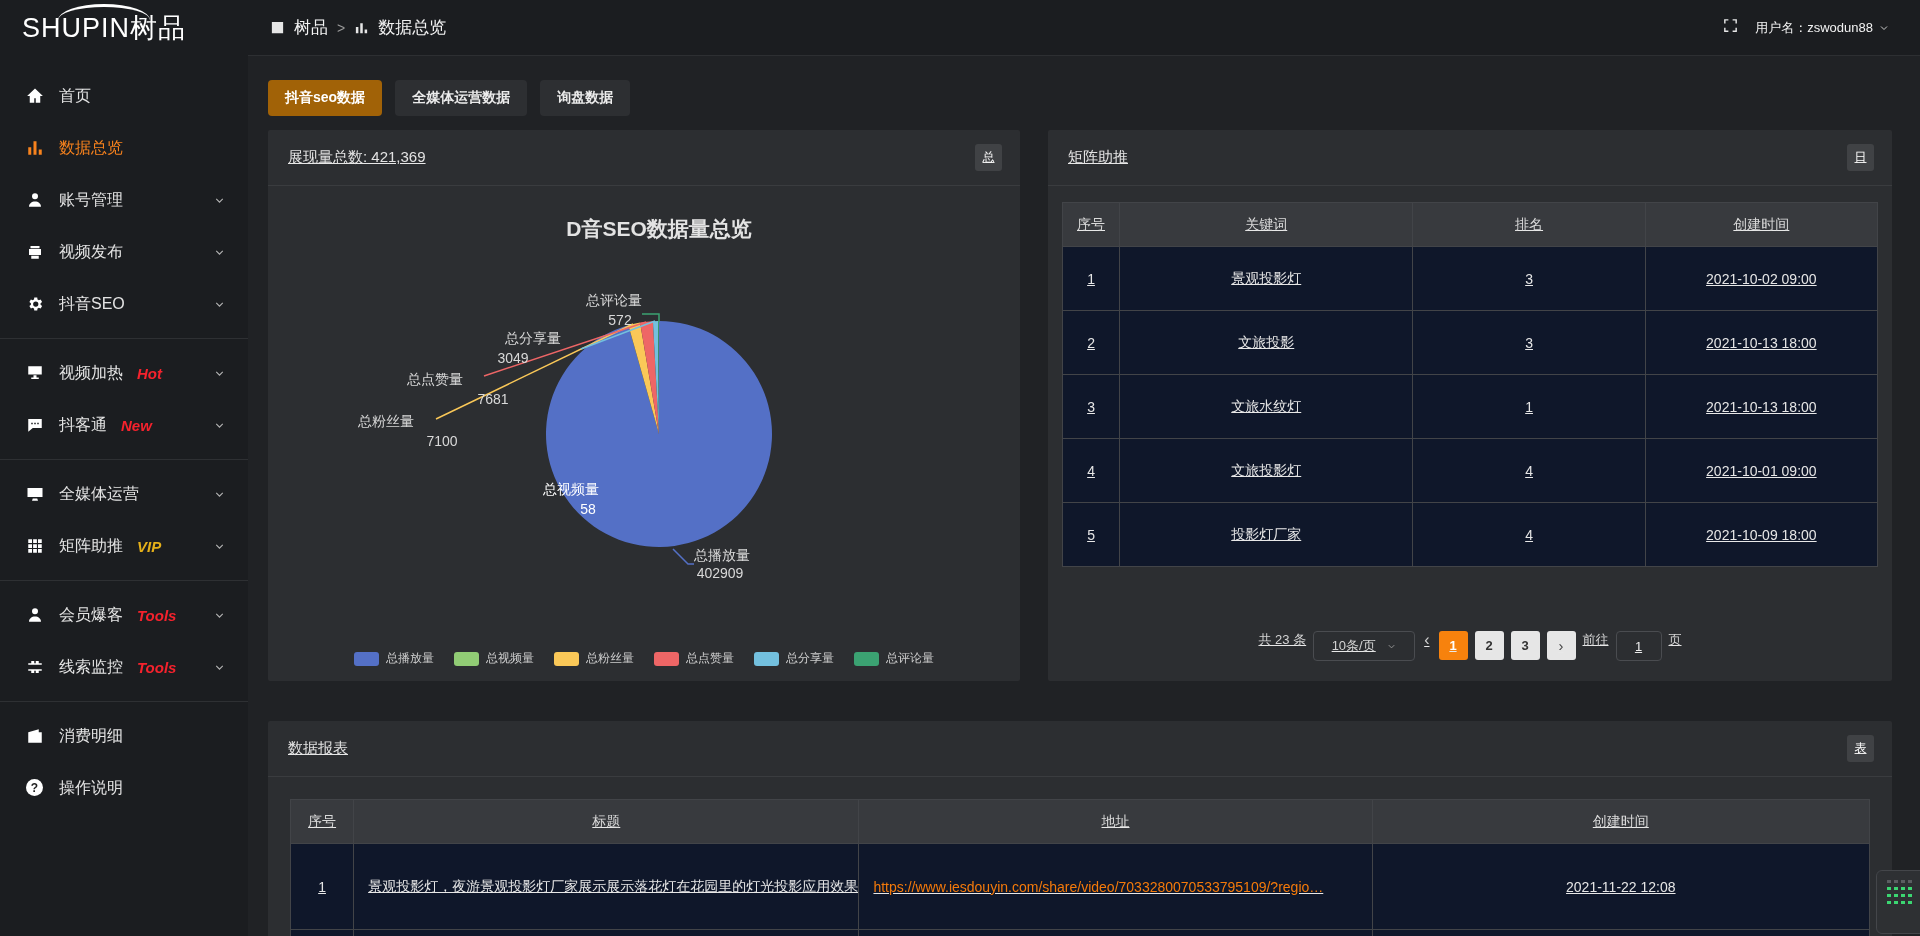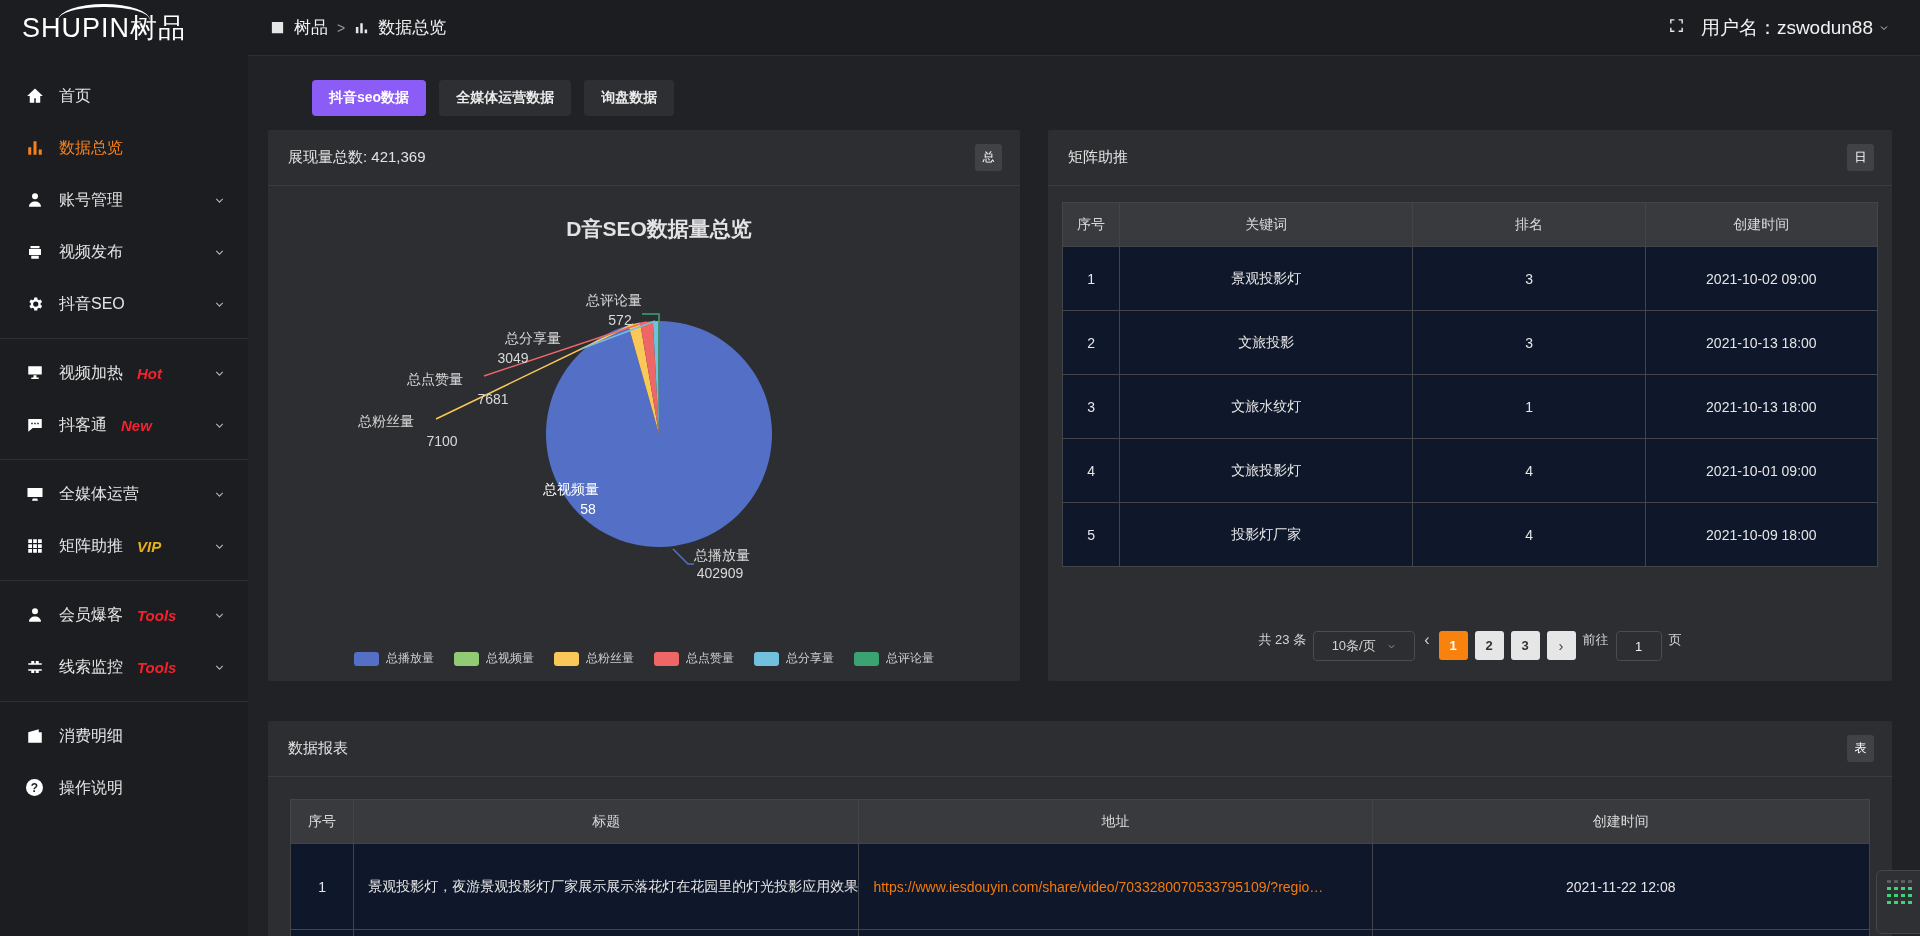--- a/index.html
+++ b/index.html
@@ -32,32 +32,32 @@
 
   
   .main { flex:1; display:flex; flex-direction:column; background:#202225; }
   .topbar { height:56px; flex:0 0 56px; background:#1b1d20; display:flex; align-items:center;
     padding:0 30px 0 22px; border-bottom:1px solid #2d2f32; }
   .crumb { display:flex; align-items:center; gap:9px; font-size:17px; color:#f2f2f2; }
   .crumb svg { width:15px; height:15px; fill:#e6e6e6; }
   .crumb-sep { color:#9a9a9a; font-size:14px; }
   .top-right { margin-left:auto; display:flex; align-items:center; gap:16px; }
   .fsicon svg { width:17px; height:17px; stroke:#e8e8e8; fill:none; stroke-width:2; }
-  .user { font-size:19px; color:#f2f2f2; display:flex; align-items:center; gap:5px; cursor:pointer; }
+  .user { font-size:13px; color:#f2f2f2; display:flex; align-items:center; gap:5px; cursor:pointer; }
   .user svg { width:12px; height:12px; stroke:#ccc; fill:none; stroke-width:2; }
 
   
   .content { flex:1; padding:24px 28px 0 20px; }
   .tabs { display:flex; gap:13px; margin-bottom:14px; }
   .tab { height:36px; padding:0 17px; border-radius:4px; background:#2d2f32; color:#ececec;
     font-size:14px; font-weight:bold; display:flex; align-items:center; cursor:pointer; }
-  .tab.active { background:#8b5cf6; color:#fff;margin-left:44px; }
+  .tab.active { background:#a16207; color:#fff; }
 
   .grid { display:grid; grid-template-columns:752px 1fr; gap:28px; height:551px; }
-  .panel { background:#2c2e31; border-radius:2px; display:flex; flex-direction:column; overflow:hidden; }
+  .panel { background:#2c2e31; border-radius:2px; display:flex; flex-direction:column; overflow:hidden;text-decoration:underline; }
   .panel-head { height:56px; flex:0 0 56px; display:flex; align-items:center;
     padding:0 18px 0 20px; border-bottom:1px solid #3a3c3f; }
   .panel-title { font-size:15px; color:#e3e3e3; }
   .corner-badge { margin-left:auto; width:27px; height:27px; background:#404245; border-radius:3px;
     color:#fff; font-size:12px; display:flex; align-items:center; justify-content:center; cursor:pointer; }
 
   
   .chart-body { position:relative; flex:1; }
   #pie-svg { position:absolute; left:0; top:0; }
   .legend { position:absolute; left:0; right:0; bottom:14px; display:flex; justify-content:center;

